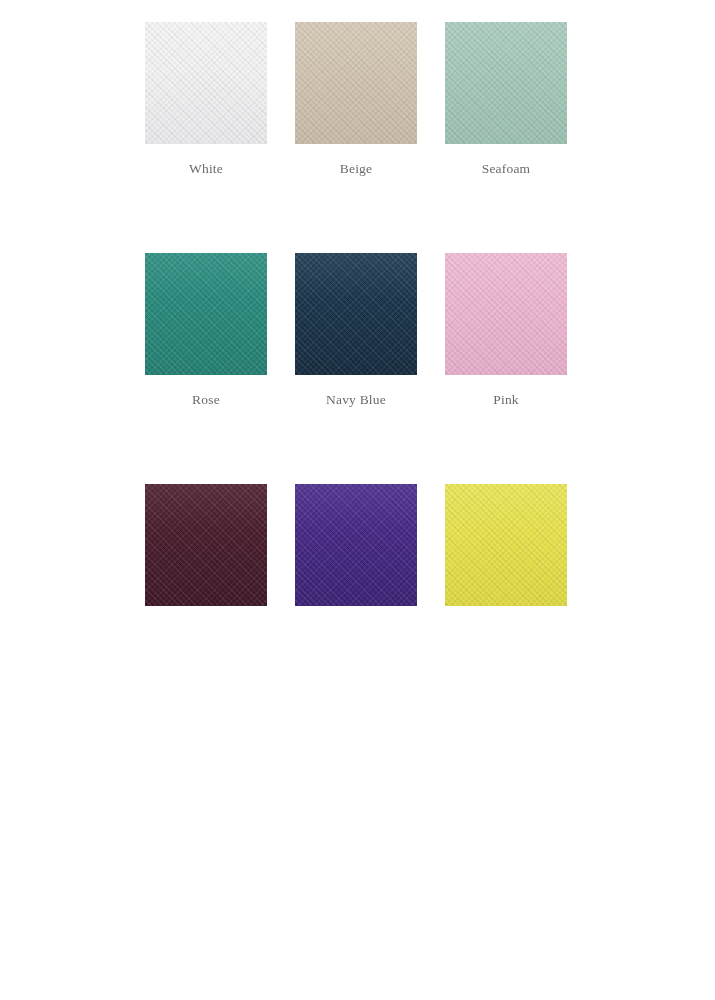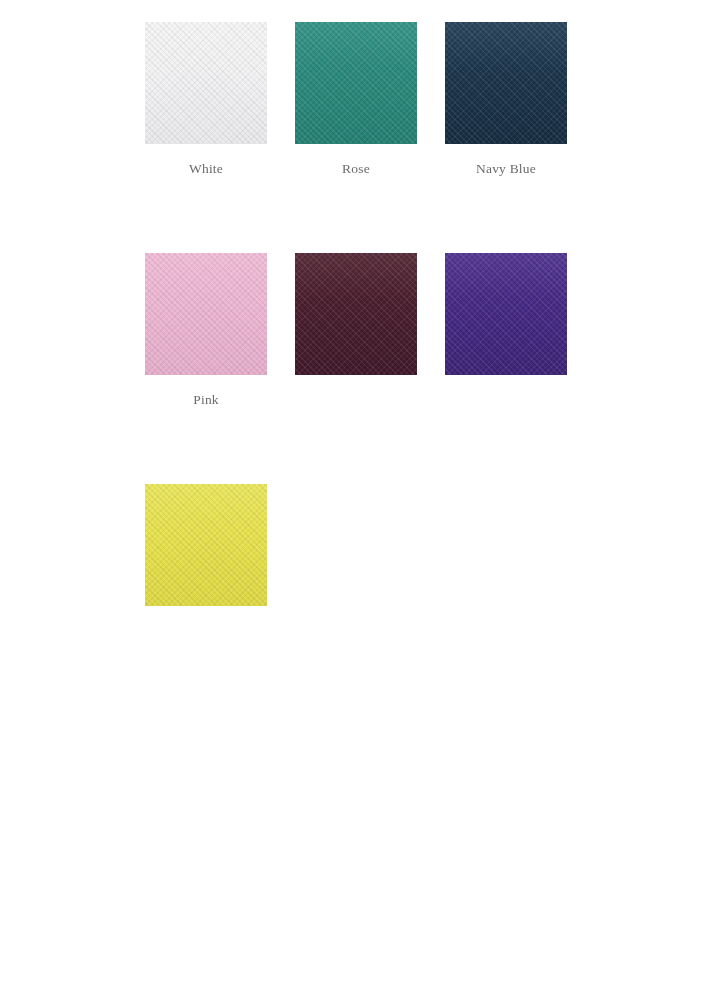--- a/index.html
+++ b/index.html
@@ -96,20 +96,34 @@
 <div id="swatch-page">
   <div class="swatch-grid">
       <div class="swatch-cell">
         <div class="swatch-chip" style="background: linear-gradient(rgb(244, 244, 245) 0%, rgb(238, 238, 240) 100%);">
           <div class="weave"></div>
           <div class="shade"></div>
         </div>
         <div class="swatch-label">White</div>
       </div>
       <div class="swatch-cell">
+        <div class="swatch-chip" style="background: linear-gradient(rgb(213, 200, 182) 0%, rgb(205, 191, 171) 100%);">
+          <div class="weave"></div>
+          <div class="shade"></div>
+        </div>
+        <div class="swatch-label">Beige</div>
+      </div>
+      <div class="swatch-cell">
+        <div class="swatch-chip" style="background: linear-gradient(rgb(169, 203, 188) 0%, rgb(160, 197, 181) 100%);">
+          <div class="weave"></div>
+          <div class="shade"></div>
+        </div>
+        <div class="swatch-label">Seafoam</div>
+      </div>
+      <div class="swatch-cell">
         <div class="swatch-chip" style="background: linear-gradient(rgb(45, 142, 129) 0%, rgb(38, 130, 117) 100%);">
           <div class="weave"></div>
           <div class="shade"></div>
         </div>
         <div class="swatch-label">Rose</div>
       </div>
       <div class="swatch-cell">
         <div class="swatch-chip" style="background: linear-gradient(rgb(31, 59, 83) 0%, rgb(23, 45, 65) 100%);">
           <div class="weave"></div>
           <div class="shade"></div>

